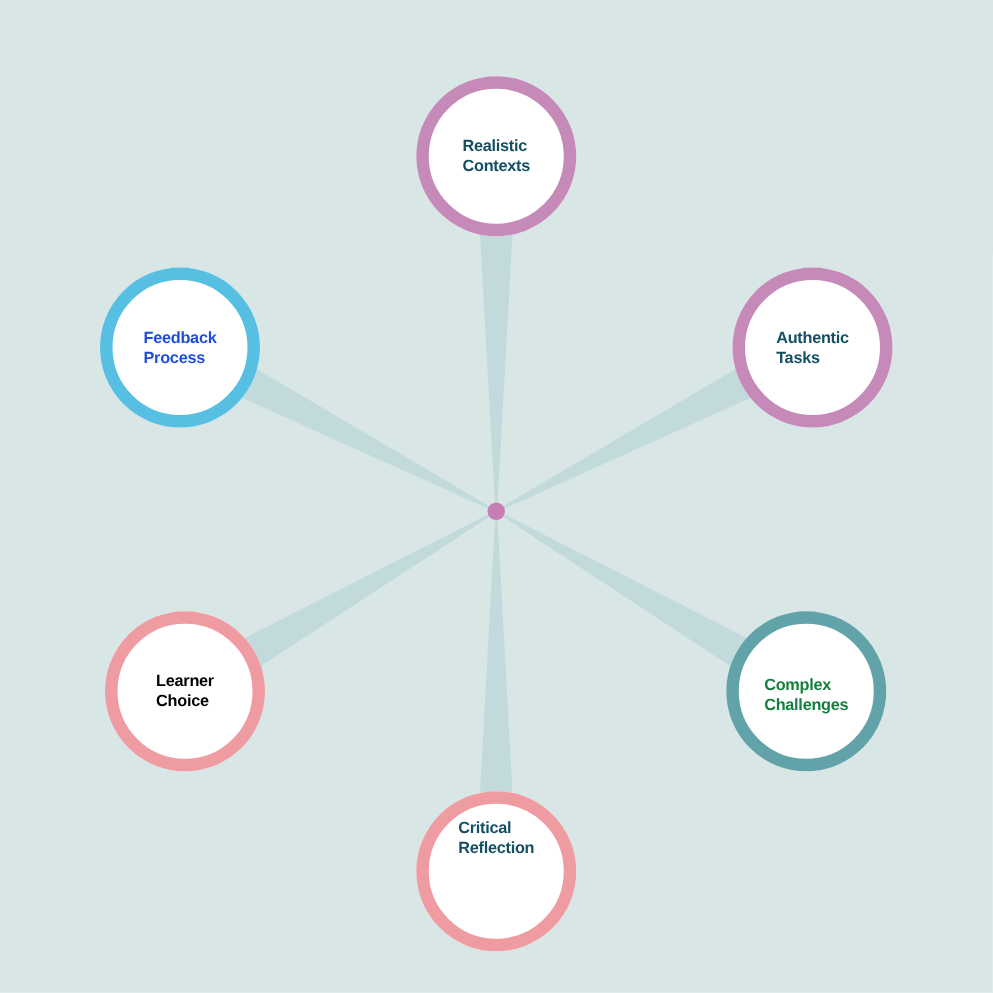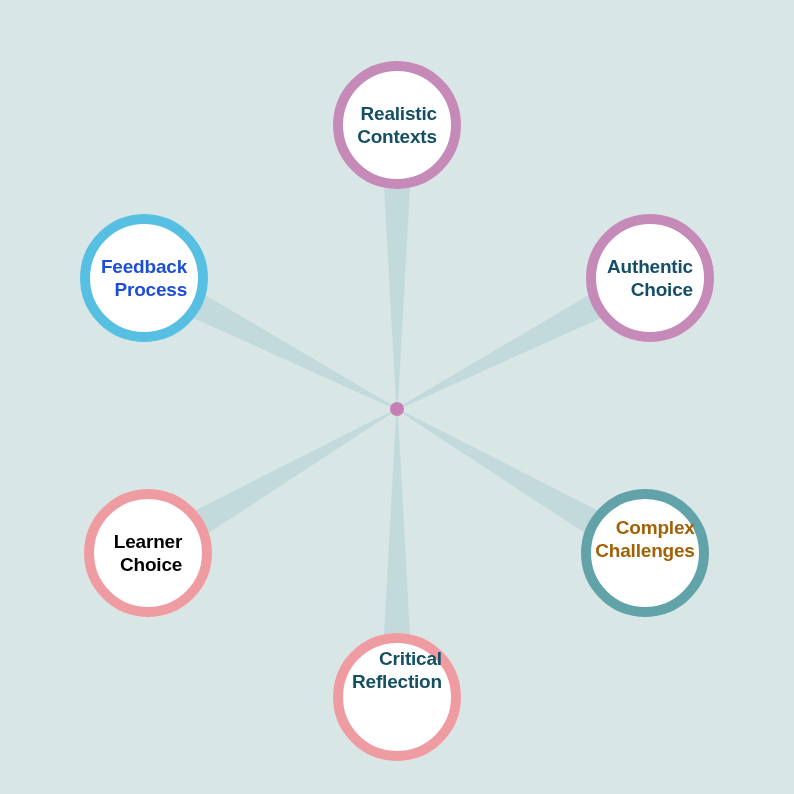--- a/index.html
+++ b/index.html
@@ -22,24 +22,24 @@
   #diagram-svg {
     position: absolute;
     top: 0;
     left: 0;
     width: 794px;
     height: 794px;
     display: block;
   }
   .node-label {
     position: absolute;
-    text-align: right;
+    text-align: left;
     color: #144f63;
     font-weight: bold;
-    font-size: 19px;
+    font-size: 13px;
     line-height: 1.22;
     letter-spacing: -0.2px;
     white-space: pre-line;
     transform: translate(-50%, -50%);
     pointer-events: none;
     user-select: none;
   }
 </style>
 </head>
 <body>
@@ -70,22 +70,22 @@
         <circle cx="144" cy="278" r="59" fill="none" stroke="#56bfe2" stroke-width="10"></circle>
       </g>
     <g id="hub-group">
         <circle cx="397" cy="409" r="7" fill="#c77eb4"></circle>
       </g>
   </svg>
   <div id="labels-layer">
       <div class="node-label" style="left: 397px; top: 125px; color: rgb(20, 79, 99);">Realistic
 Contexts</div>
       <div class="node-label" style="left: 650px; top: 278px; color: rgb(20, 79, 99);">Authentic
-Choice</div>
-      <div class="node-label" style="left: 645px; top: 539px; color: #a16207;">Complex
+Tasks</div>
+      <div class="node-label" style="left: 645px; top: 556px; color: #15803d;">Complex
 Challenges</div>
       <div class="node-label" style="left: 397px; top: 670px; color: rgb(20, 79, 99);">Critical
 Reflection</div>
       <div class="node-label" style="left: 148px; top: 553px; color: #000000;">Learner
 Choice</div>
       <div class="node-label" style="left: 144px; top: 278px; color: #1d4ed8;">Feedback
 Process</div>
     </div>
 </div>
 

